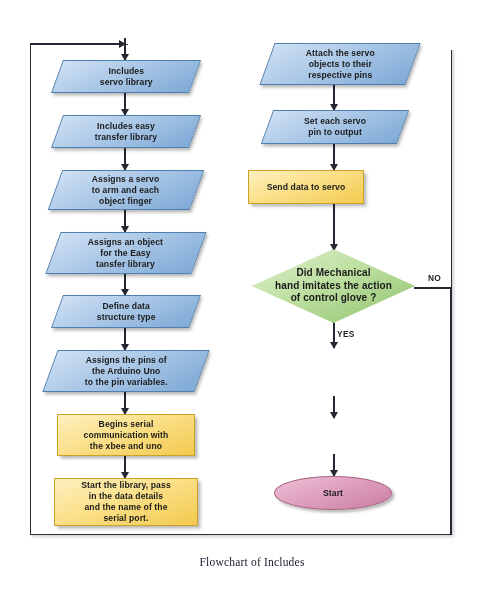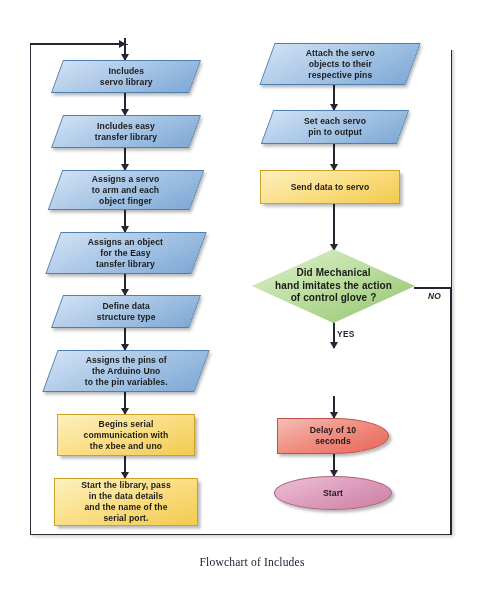--- a/index.html
+++ b/index.html
@@ -240,49 +240,45 @@
   <div class="arrowhead down" style="left:329.6px; top:104px;"></div>
 
   <div class="node para" style="left:267px; top:110px; width:136px; height:34px;">
     <span class="label" style="white-space:pre-line;">Set each servo
 pin to output</span>
   </div>
 
   <div class="conn v" style="left:333px; top:144px; height:26px;"></div>
   <div class="arrowhead down" style="left:329.6px; top:164px;"></div>
 
-  <div class="node proc" style="left:260px; top:170px; width:140px; height:34px;">
+  <div class="node proc" style="left:248px; top:170px; width:116px; height:34px;">
     <span class="label" style="white-space:pre-line;">Send data to servo</span>
   </div>
 
   <div class="conn v" style="left:333px; top:204px; height:46px;"></div>
   <div class="arrowhead down" style="left:329.6px; top:244px;"></div>
 
   <div class="node diamond" style="left:252px; top:249px; width:163px; height:74px;">
     <span class="label" style="white-space:pre-line; font-size:10px; padding:0 2px;">Did Mechanical
 hand imitates the action
 of control glove ?</span>
   </div>
 
   <div class="conn v" style="left:333px; top:323px; height:25px;"></div>
   <div class="arrowhead down" style="left:329.6px; top:342px;"></div>
   <div class="edge-label" style="left:337px; top:329px;">YES</div>
 
   <div class="conn h" style="left:414px; top:287px; width:38px;"></div>
   <div class="conn v" style="left:450.4px; top:287px; height:248px;"></div>
-  <div class="edge-label" style="left:428px; top:291px;font-style:italic;">NO</div>
+  <div class="edge-label" style="left:428px; top:273px;">NO</div>
 
 
   <div class="conn v" style="left:333px; top:396px; height:22px;"></div>
   <div class="arrowhead down" style="left:329.6px; top:412px;"></div>
 
-  <div class="node delay" style="left:277px; top:418px; width:112px; height:36px;">
-    <span class="label" style="white-space:pre-line;">Delay of 10
-seconds</span>
-  </div>
 
   <div class="conn v" style="left:333px; top:454px; height:22px;"></div>
   <div class="arrowhead down" style="left:329.6px; top:470px;"></div>
 
   <div class="node oval" style="left:274px; top:476px; width:118px; height:34px;">
     <span class="label">Start</span>
   </div>
 
 </div>
 

